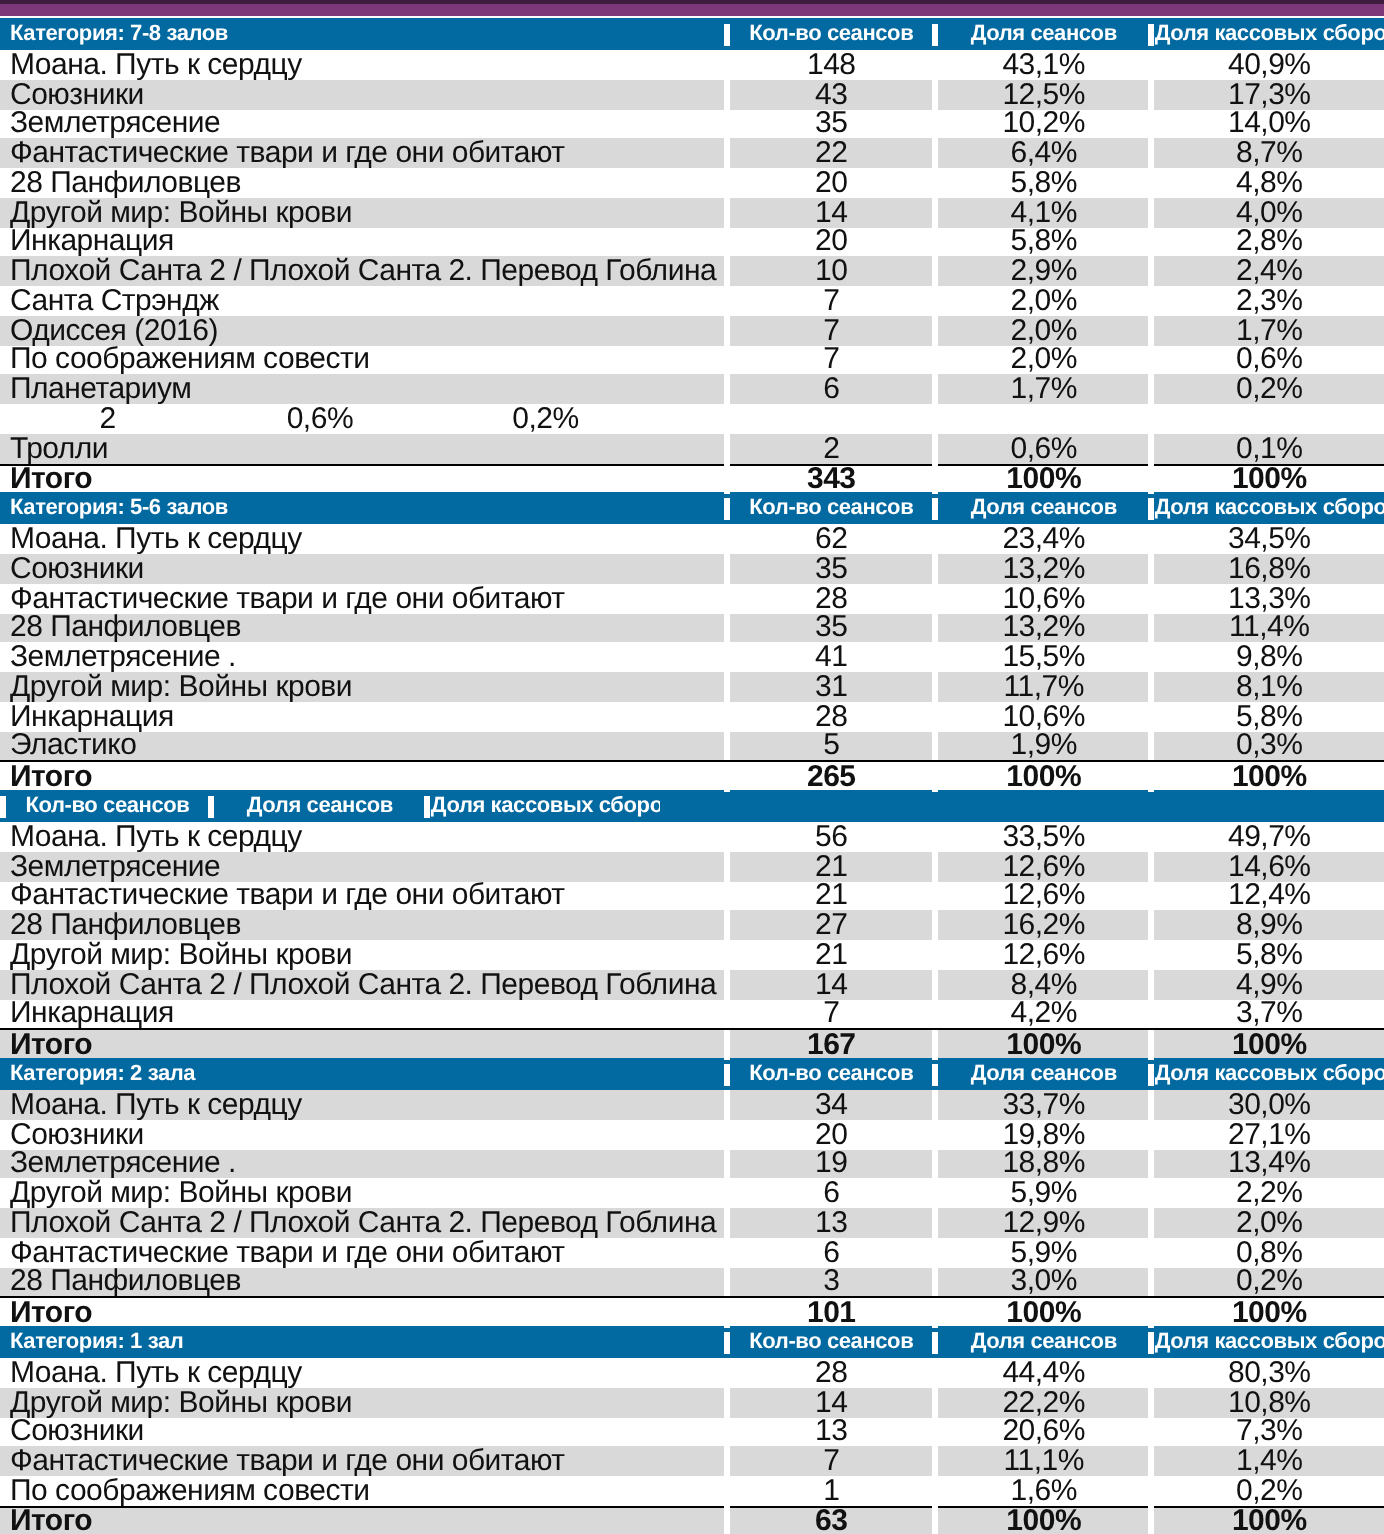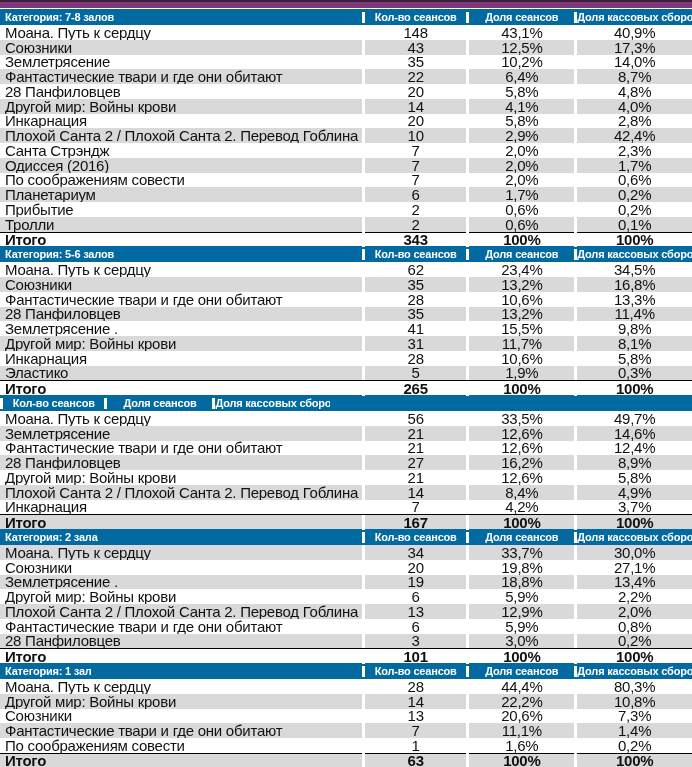--- a/index.html
+++ b/index.html
@@ -121,21 +121,21 @@
         <div class="row data-row plain">
     <div class="cell c-name">Инкарнация</div>
     <div class="cell c-num c-n1">20</div>
     <div class="cell c-num c-n2">5,8%</div>
     <div class="cell c-num c-n3">2,8%</div>
   </div>
         <div class="row data-row banded">
     <div class="cell c-name">Плохой Санта 2 / Плохой Санта 2. Перевод Гоблина</div>
     <div class="cell c-num c-n1">10</div>
     <div class="cell c-num c-n2">2,9%</div>
-    <div class="cell c-num c-n3">42,4%</div>
+    <div class="cell c-num c-n3">2,4%</div>
   </div>
         <div class="row data-row plain">
     <div class="cell c-name">Санта Стрэндж</div>
     <div class="cell c-num c-n1">7</div>
     <div class="cell c-num c-n2">2,0%</div>
     <div class="cell c-num c-n3">2,3%</div>
   </div>
         <div class="row data-row banded">
     <div class="cell c-name">Одиссея (2016)</div>
     <div class="cell c-num c-n1">7</div>
@@ -148,21 +148,20 @@
     <div class="cell c-num c-n2">2,0%</div>
     <div class="cell c-num c-n3">0,6%</div>
   </div>
         <div class="row data-row banded">
     <div class="cell c-name">Планетариум</div>
     <div class="cell c-num c-n1">6</div>
     <div class="cell c-num c-n2">1,7%</div>
     <div class="cell c-num c-n3">0,2%</div>
   </div>
         <div class="row data-row plain">
-    <div class="cell c-name">Прибытие</div>
     <div class="cell c-num c-n1">2</div>
     <div class="cell c-num c-n2">0,6%</div>
     <div class="cell c-num c-n3">0,2%</div>
   </div>
         <div class="row data-row banded">
     <div class="cell c-name">Тролли</div>
     <div class="cell c-num c-n1">2</div>
     <div class="cell c-num c-n2">0,6%</div>
     <div class="cell c-num c-n3">0,1%</div>
   </div>

